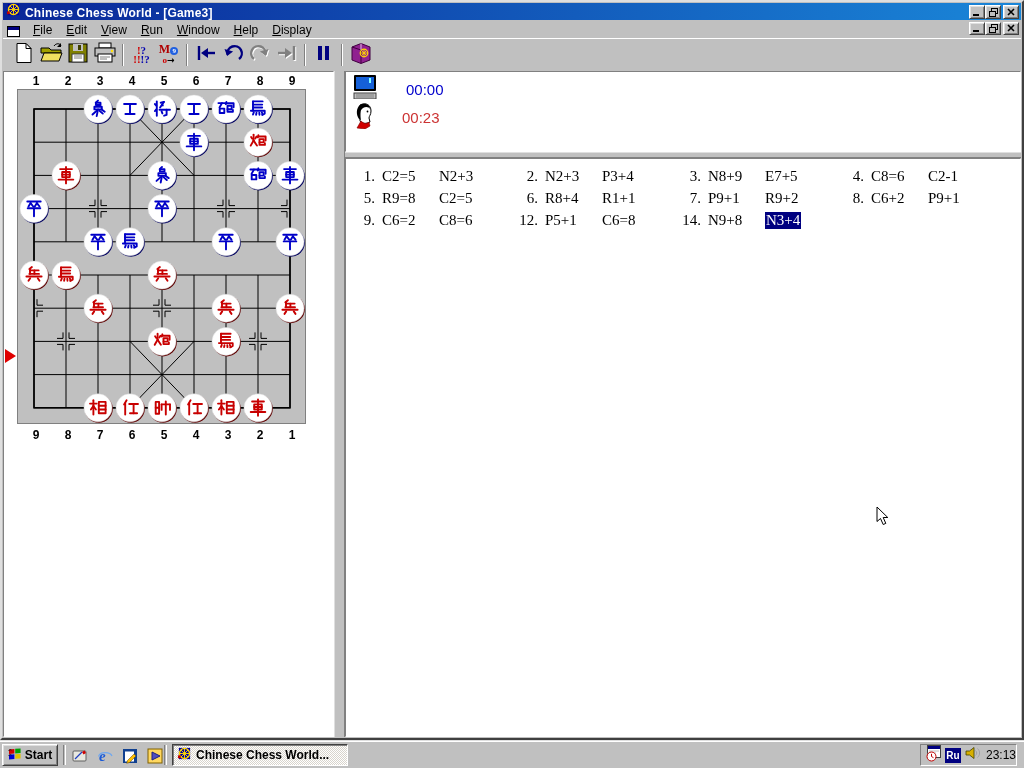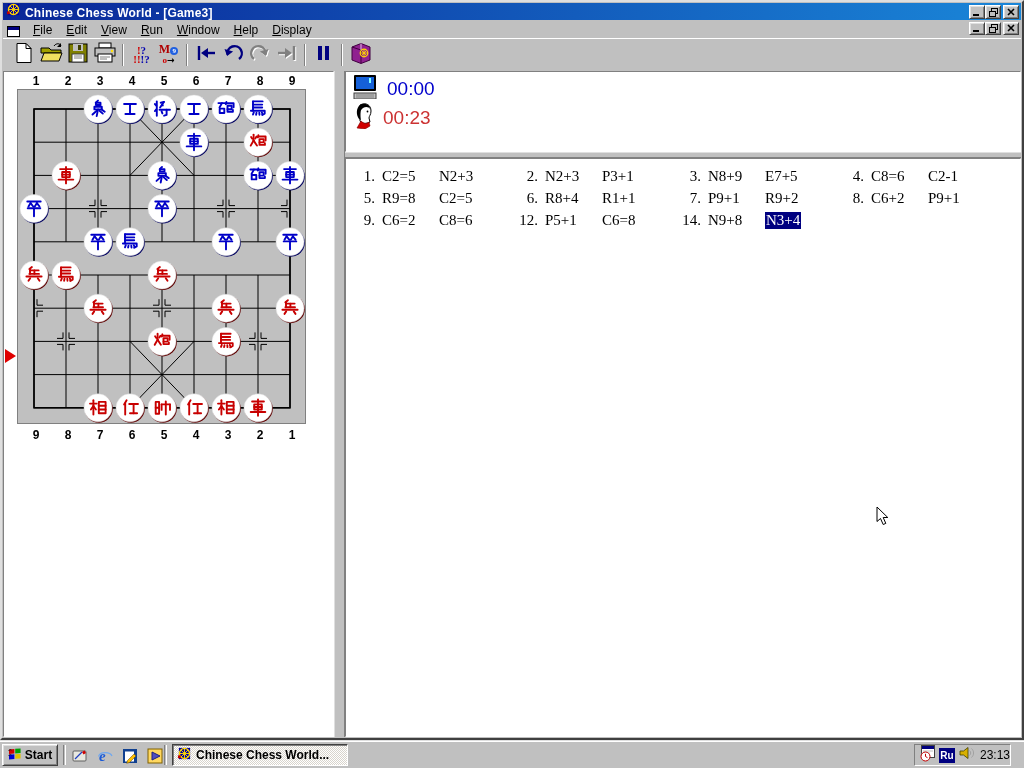--- a/index.html
+++ b/index.html
@@ -54,21 +54,21 @@
   
   #board-svg { position:absolute; left:13px; top:17px; background:#c0c0c0;
     border:1px solid #808080; }
   .coord-row { position:absolute; left:0; width:331px; height:13px; font-size:12px; font-weight:bold; }
   .coord-row span { position:absolute; width:20px; text-align:center; color:#000; }
   #turn-arrow { position:absolute; left:1px; top:277px; width:0; height:0;
     border-left:11px solid #e00000; border-top:7px solid transparent; border-bottom:7px solid transparent; }
 
   
   .clock-row { position:absolute; left:7px; display:flex; align-items:center; }
-  .clock-time { font-size:19px; margin-left:8px; font-family:"Liberation Sans",sans-serif; }
+  .clock-time { font-size:15px; margin-left:27px; font-family:"Liberation Sans",sans-serif; }
 
   
   #move-grid { display:grid; grid-template-columns:repeat(4,163px); grid-auto-rows:22px; }
   .mv { display:flex; align-items:center; white-space:pre; }
   .mv .num { width:27px; text-align:right; }
   .mv .wm { margin-left:7px; width:55px; }
   .mv .bm { margin-left:2px; }
   .hl { background:#000080; color:#fff; padding:0 1px; }
 
   
@@ -82,21 +82,21 @@
   .tb-sep { position:absolute; top:4px; width:3px; height:20px;
     border-left:1px solid #808080; border-right:1px solid #fff; }
   .ql-icon { position:absolute; top:6px; width:17px; height:17px; display:flex; align-items:center; justify-content:center; }
   #task-button { position:absolute; left:172px; top:3px; width:176px; height:22px;
     border:1px solid; border-color:#404040 #fff #fff #404040;
     box-shadow:inset 1px 1px 0 #808080;
     background-image:repeating-conic-gradient(#ffffff 0% 25%, #d8d4cc 25% 50%);
     background-size:2px 2px;
     display:flex; align-items:center; gap:4px; padding-left:4px;
     font-size:12px; font-weight:bold; white-space:nowrap; overflow:hidden; }
-  #tray { position:absolute; right:13px; top:3px; width:97px; height:22px;
+  #tray { position:absolute; right:7px; top:3px; width:97px; height:22px;
     border:1px solid; border-color:#808080 #fff #fff #808080;
     display:flex; align-items:center; padding-left:4px; gap:3px; }
   #kbd-layout { width:17px; height:15px; background:#000080; color:#fff;
     font-size:10px; font-weight:bold; display:flex; align-items:center; justify-content:center; }
   #tray-clock { font-size:12px; margin-left:3px; }
 
   #mouse-cursor { position:absolute; left:876px; top:506px; pointer-events:none; }
 </style>
 </head>
 <body>
@@ -656,21 +656,21 @@
       </span>
       <span class="clock-time" style="color:#cc3333;">00:23</span>
     </div>
   </div>
 
   <div id="h-splitter"></div>
 
   <div id="move-panel">
     <div id="move-grid">
         <div class="mv"><span class="num">1.</span><span class="wm">C2=5</span><span class="bm">N2+3</span></div>
-        <div class="mv"><span class="num">2.</span><span class="wm">N2+3</span><span class="bm">P3+1</span></div>
+        <div class="mv"><span class="num">2.</span><span class="wm">N2+3</span><span class="bm">P3+4</span></div>
         <div class="mv"><span class="num">3.</span><span class="wm">N8+9</span><span class="bm">E7+5</span></div>
         <div class="mv"><span class="num">4.</span><span class="wm">C8=6</span><span class="bm">C2-1</span></div>
         <div class="mv"><span class="num">5.</span><span class="wm">R9=8</span><span class="bm">C2=5</span></div>
         <div class="mv"><span class="num">6.</span><span class="wm">R8+4</span><span class="bm">R1+1</span></div>
         <div class="mv"><span class="num">7.</span><span class="wm">P9+1</span><span class="bm">R9+2</span></div>
         <div class="mv"><span class="num">8.</span><span class="wm">C6+2</span><span class="bm">P9+1</span></div>
         <div class="mv"><span class="num">9.</span><span class="wm">C6=2</span><span class="bm">C8=6</span></div>
         <div class="mv"><span class="num">12.</span><span class="wm">P5+1</span><span class="bm">C6=8</span></div>
         <div class="mv"><span class="num">14.</span><span class="wm">N9+8</span><span class="bm hl">N3+4</span></div>
       </div>

